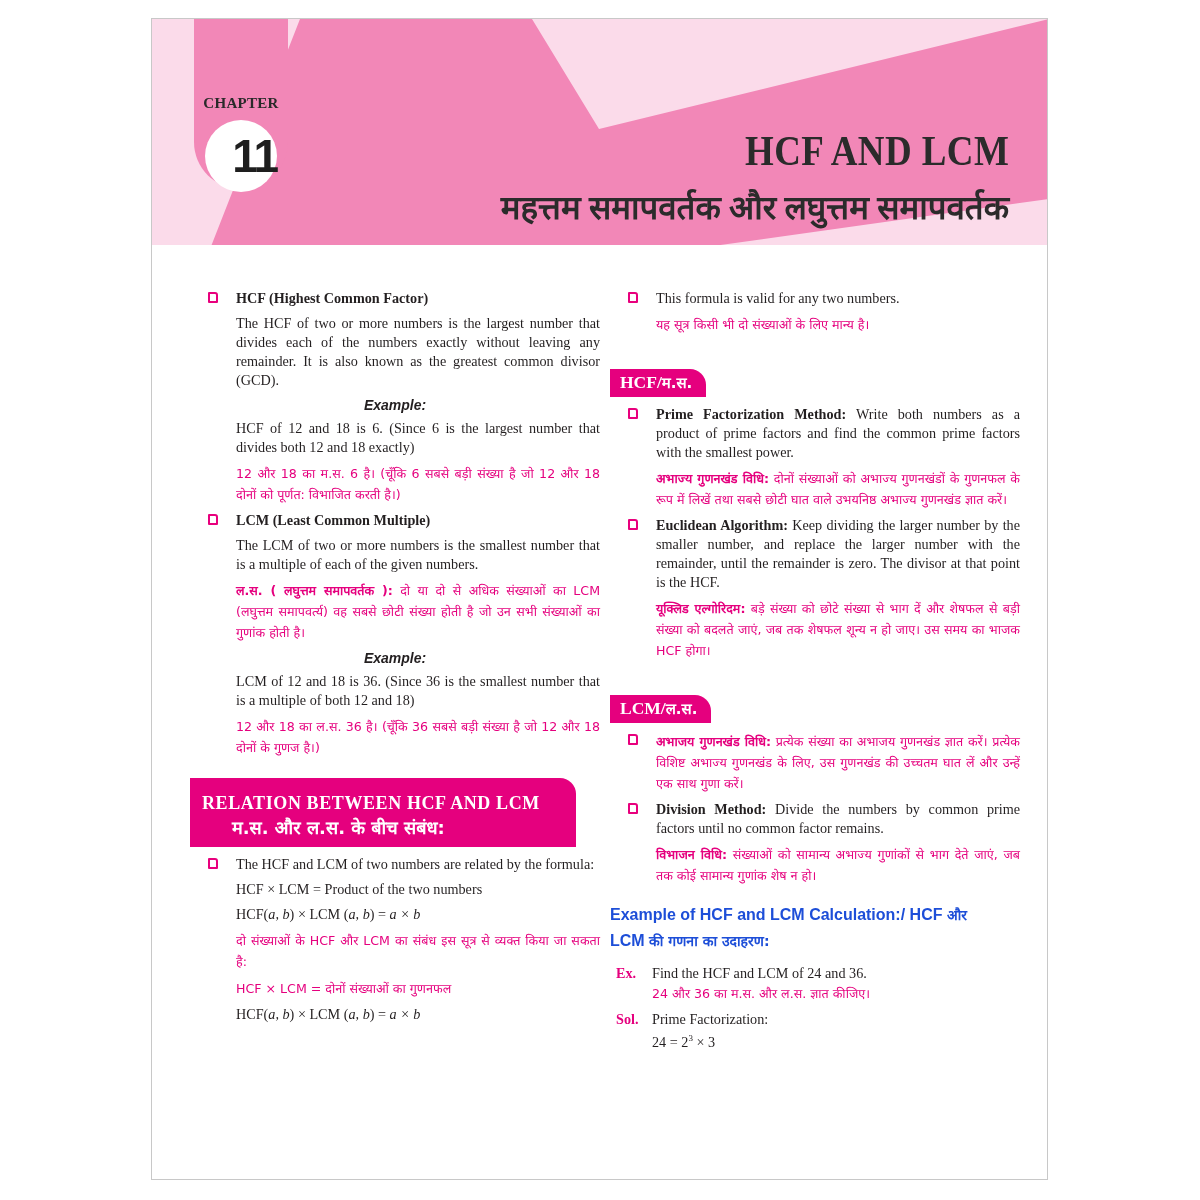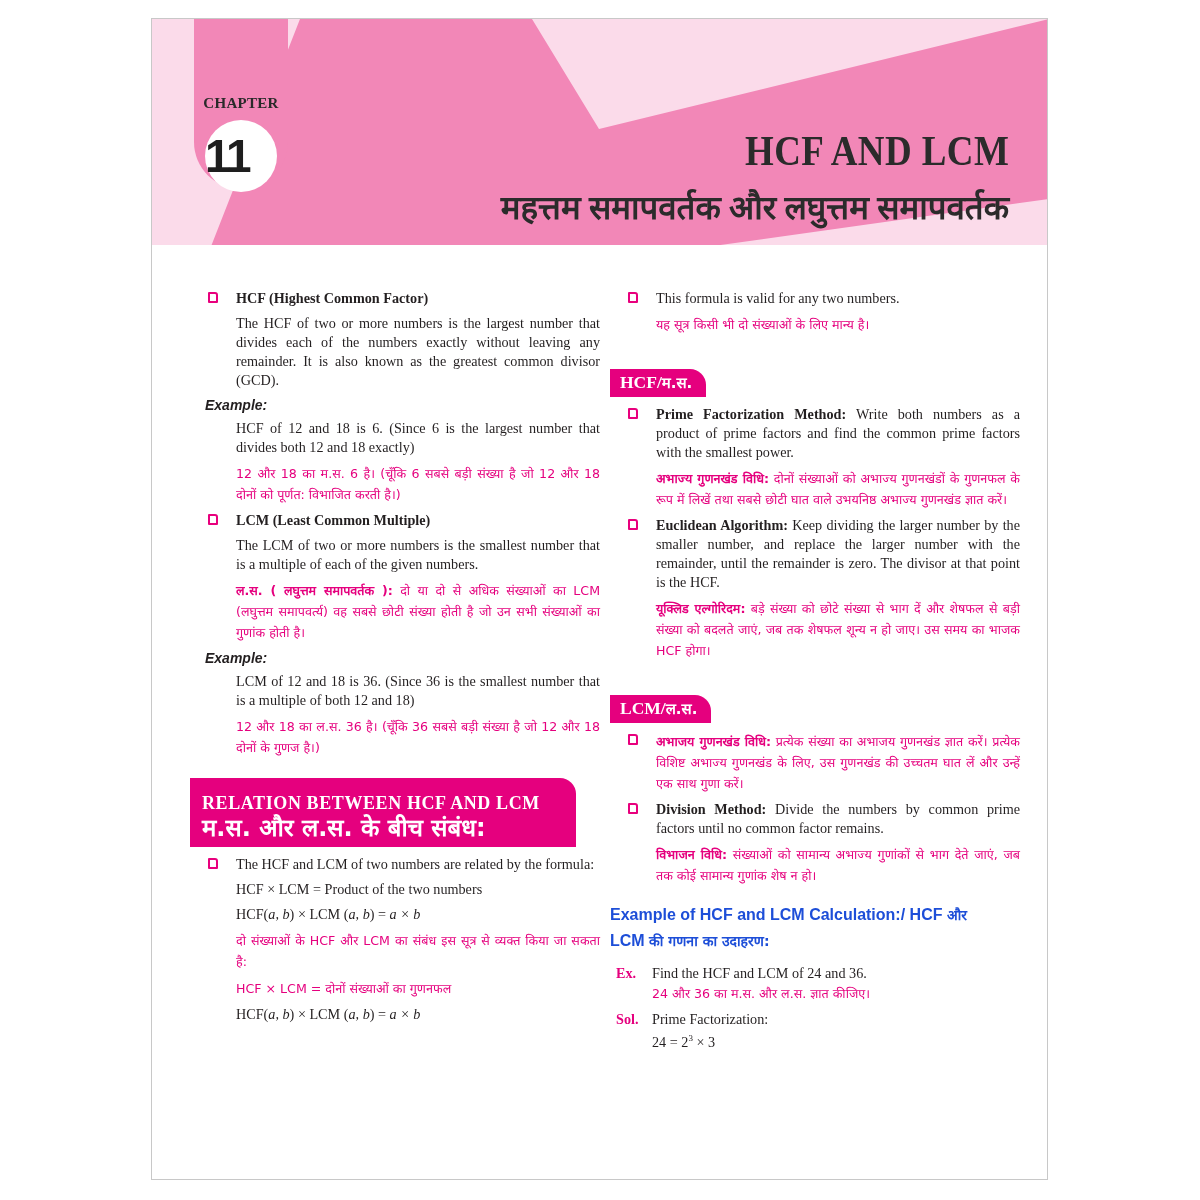--- a/index.html
+++ b/index.html
@@ -7,45 +7,45 @@
          font-family: "Liberation Serif", serif; color: #231f20; }
   .page { position: absolute; left: 151px; top: 18px; width: 897px; height: 1162px;
           border: 1px solid #c8c8c8; background: #fff; box-sizing: border-box; overflow: hidden; }
   .banner { position: absolute; left: 0; top: 0; width: 897px; height: 226px; background: #fbdbea; overflow: hidden; }
   .banner svg.shape { position: absolute; left: 0; top: 0; }
   .chap-tab { position: absolute; left: 42px; top: 0; width: 94px; height: 170px; background: #f287b7;
               border-radius: 0 0 47px 47px; }
   .chap-label { position: absolute; left: 42px; top: 76px; width: 94px; text-align: center;
                 font-weight: bold; font-size: 15px; color: #2a2a2a; letter-spacing: 0.3px; }
   .chap-circle { position: absolute; left: 53px; top: 101px; width: 72px; height: 72px; border-radius: 50%;
-                 background: #fff; text-align: left; line-height: 72px; font-family: "Liberation Sans", sans-serif;
+                 background: #fff; text-align: right; line-height: 72px; font-family: "Liberation Sans", sans-serif;
                  font-weight: bold; font-size: 46px; color: #1e1e1e; letter-spacing: -2px; }
   .title-en { position: absolute; right: 40px; top: 108px; font-size: 42px; font-weight: bold; color: #2b2b2b;
               transform: scaleX(0.88); transform-origin: right center; letter-spacing: 0.5px; }
   .title-hi { position: absolute; right: 40px; top: 165px; font-size: 33px; font-weight: bold; color: #2b2b2b; }
 
   .col { position: absolute; top: 270px; font-size: 14.2px; line-height: 19px; }
   .col-left { left: 38px; width: 410px; }
   .col-right { left: 458px; width: 410px; }
 
   .item { position: relative; padding-left: 46px; margin-bottom: 4px; }
   .bullet { position: absolute; left: 18px; top: 3px; width: 10px; height: 11px; border: 2px solid #e8007d;
             border-radius: 1px 3px 1px 1px; box-sizing: border-box; }
   .bold { font-weight: bold; }
   p { margin: 0 0 6px 0; text-align: justify; }
   .hi { color: #e5007e; font-family: "DejaVu Sans", sans-serif; font-size: 12.6px; line-height: 21px; }
   .hi b { font-weight: bold; }
   .example-label { font-family: "Liberation Sans", sans-serif; font-weight: bold; font-style: italic;
-                   font-size: 14px; margin: 4px 0 4px 15px; }
+                   font-size: 14px; margin: 4px 0 4px 0; text-align: center; }
   .indent { padding-left: 46px; }
 
   .sec-head { background: #e5007e; color: #fff; font-weight: bold; border-radius: 0 16px 0 0; display: inline-block; }
   .sec-relation { width: 386px; padding: 14px 10px 5px 12px; margin: 14px 0 8px 0; box-sizing: border-box; }
   .sec-relation .en { font-size: 18px; letter-spacing: 0.6px; line-height: 22px; }
-  .sec-relation .hi2 { font-family: "DejaVu Sans", sans-serif; font-size: 24px; line-height: 28px; }
+  .sec-relation .hi2 { font-family: "DejaVu Sans", sans-serif; font-size: 18px; line-height: 28px; margin-left: 30px; }
   .sec-small { padding: 4px 14px 4px 10px; font-size: 17.5px; margin: 28px 0 8px 0; }
   .sec-small .hi3 { font-family: "DejaVu Sans", sans-serif; font-size: 15px; }
 
   .ex-head { color: #1d4ed8; font-family: "Liberation Sans", sans-serif; font-weight: bold; font-size: 16px;
              line-height: 26px; margin: 16px 0 10px 0; }
   .ex-head .h { font-family: "DejaVu Sans", sans-serif; font-size: 14px; }
   .qa { position: relative; padding-left: 42px; }
   .qa .tag { position: absolute; left: 6px; top: 0; color: #e5007e; font-weight: bold; }
   i { font-style: italic; }
 </style>

